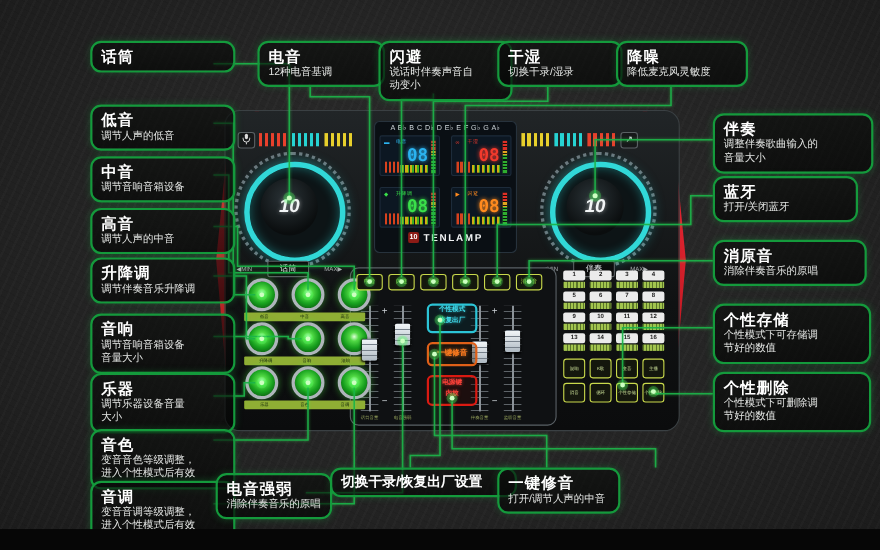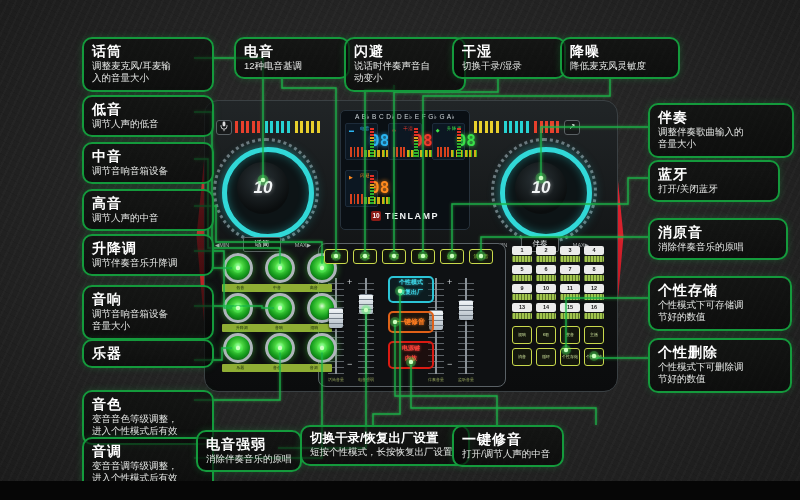--- a/index.html
+++ b/index.html
@@ -46,21 +46,21 @@
     text-shadow:0 0 4px rgba(255,255,255,.5);}
   .krow{display:flex;justify-content:space-between;align-items:center;width:96px;}
   .krow .mm{font-size:5.5px;color:#a9adaf;}
   .klabel{width:36px;height:13px;border:1px solid #5a5f62;background:#0b0c0c;border-radius:2px;
     color:#e3e7e9;font-size:7.5px;line-height:12px;text-align:center;}
   
   #display{position:absolute;left:340px;top:110px;width:128px;height:118px;z-index:3;
     background:#0a0f14;border:1px solid #27323c;border-radius:5px;}
   .notes{font-size:6.5px;color:#cfd6da;text-align:center;line-height:11px;letter-spacing:.4px;}
   .quads{position:absolute;left:4px;top:12px;width:120px;height:84px;display:grid;
-    grid-template-columns:1fr 1fr 1fr;grid-template-rows:1fr 1fr;gap:10px;}
+    grid-template-columns:1fr 1fr;grid-template-rows:1fr 1fr;gap:10px;}
   .quad{position:relative;background:#0c1722;border:1px solid #1d2b3a;border-radius:2px;}
   .qicon{position:absolute;left:3px;top:3px;font-size:5px;}
   .qname{position:absolute;left:14px;top:2px;font-size:4.5px;letter-spacing:.5px;}
   .qval{position:absolute;left:24px;top:7px;font-size:16px;font-weight:bold;font-family:"DejaVu Sans Mono",monospace;}
   .qbars{position:absolute;left:4px;bottom:2px;display:flex;align-items:flex-end;gap:1px;}
   .b1{width:13px;height:10px;background:repeating-linear-gradient(90deg,#d7411d 0 2px,rgba(0,0,0,0) 2px 3.5px);}
   .b2{width:26px;height:7px;background:repeating-linear-gradient(90deg,#cfae14 0 2px,#3fae1e 2px 3px,rgba(0,0,0,0) 3px 4.5px);}
   .qvu{position:absolute;right:3px;top:4px;width:4px;height:30px;
     background-image:repeating-linear-gradient(0deg,rgba(5,8,10,.9) 0 1px,rgba(0,0,0,0) 1px 3px),
       linear-gradient(180deg,#e03026 0 30%,#e0a51e 30% 44%,#2fae2f 44% 100%);}
@@ -398,22 +398,20 @@
         <circle cx="411" cy="362" r="2.2" fill="#cdffc2"></circle>
       <circle cx="566" cy="350" r="5" fill="rgba(90,255,100,0.28)"></circle>
         <circle cx="566" cy="350" r="2.2" fill="#cdffc2"></circle>
       <circle cx="594" cy="356" r="5" fill="rgba(90,255,100,0.28)"></circle>
         <circle cx="594" cy="356" r="2.2" fill="#cdffc2"></circle>
     </g>
   </svg>
 
   <div class="callout" style="left:82px;top:37px;width:112px">
     <div class="c-title">话筒</div>
-    <div class="c-desc">调整麦克风/耳麦输
-入的音量大小</div>
   </div>
   <div class="callout" style="left:82px;top:95px;width:112px">
     <div class="c-title">低音</div>
     <div class="c-desc">调节人声的低音</div>
   </div>
   <div class="callout" style="left:82px;top:142px;width:112px">
     <div class="c-title">中音</div>
     <div class="c-desc">调节音响音箱设备</div>
   </div>
   <div class="callout" style="left:82px;top:189px;width:112px">
@@ -424,20 +422,22 @@
     <div class="c-title">升降调</div>
     <div class="c-desc">调节伴奏音乐升降调</div>
   </div>
   <div class="callout" style="left:82px;top:285px;width:112px">
     <div class="c-title">音响</div>
     <div class="c-desc">调节音响音箱设备
 音量大小</div>
   </div>
   <div class="callout" style="left:82px;top:339px;width:112px">
     <div class="c-title">乐器</div>
+    <div class="c-desc">调节乐器设备音量
+大小</div>
   </div>
   <div class="callout" style="left:82px;top:390px;width:112px">
     <div class="c-title">音色</div>
     <div class="c-desc">变音音色等级调整，
 进入个性模式后有效</div>
   </div>
   <div class="callout" style="left:82px;top:437px;width:112px">
     <div class="c-title">音调</div>
     <div class="c-desc">变音音调等级调整，
 进入个性模式后有效</div>
@@ -481,21 +481,20 @@
     <div class="c-title">个性删除</div>
     <div class="c-desc">个性模式下可删除调
 节好的数值</div>
   </div>
   <div class="callout" style="left:196px;top:430px;width:86px">
     <div class="c-title">电音强弱</div>
     <div class="c-desc">消除伴奏音乐的原唱</div>
   </div>
   <div class="callout wide" style="left:300px;top:425px;width:150px">
     <div class="c-title">切换干录/恢复出厂设置</div>
-    <div class="c-desc">短按个性模式，长按恢复出厂设置</div>
   </div>
   <div class="callout" style="left:452px;top:425px;width:92px">
     <div class="c-title">一键修音</div>
     <div class="c-desc">打开/调节人声的中音</div>
   </div>
 
   <div id="bottom-bar"></div>
 </div>
 
 </body></html>

